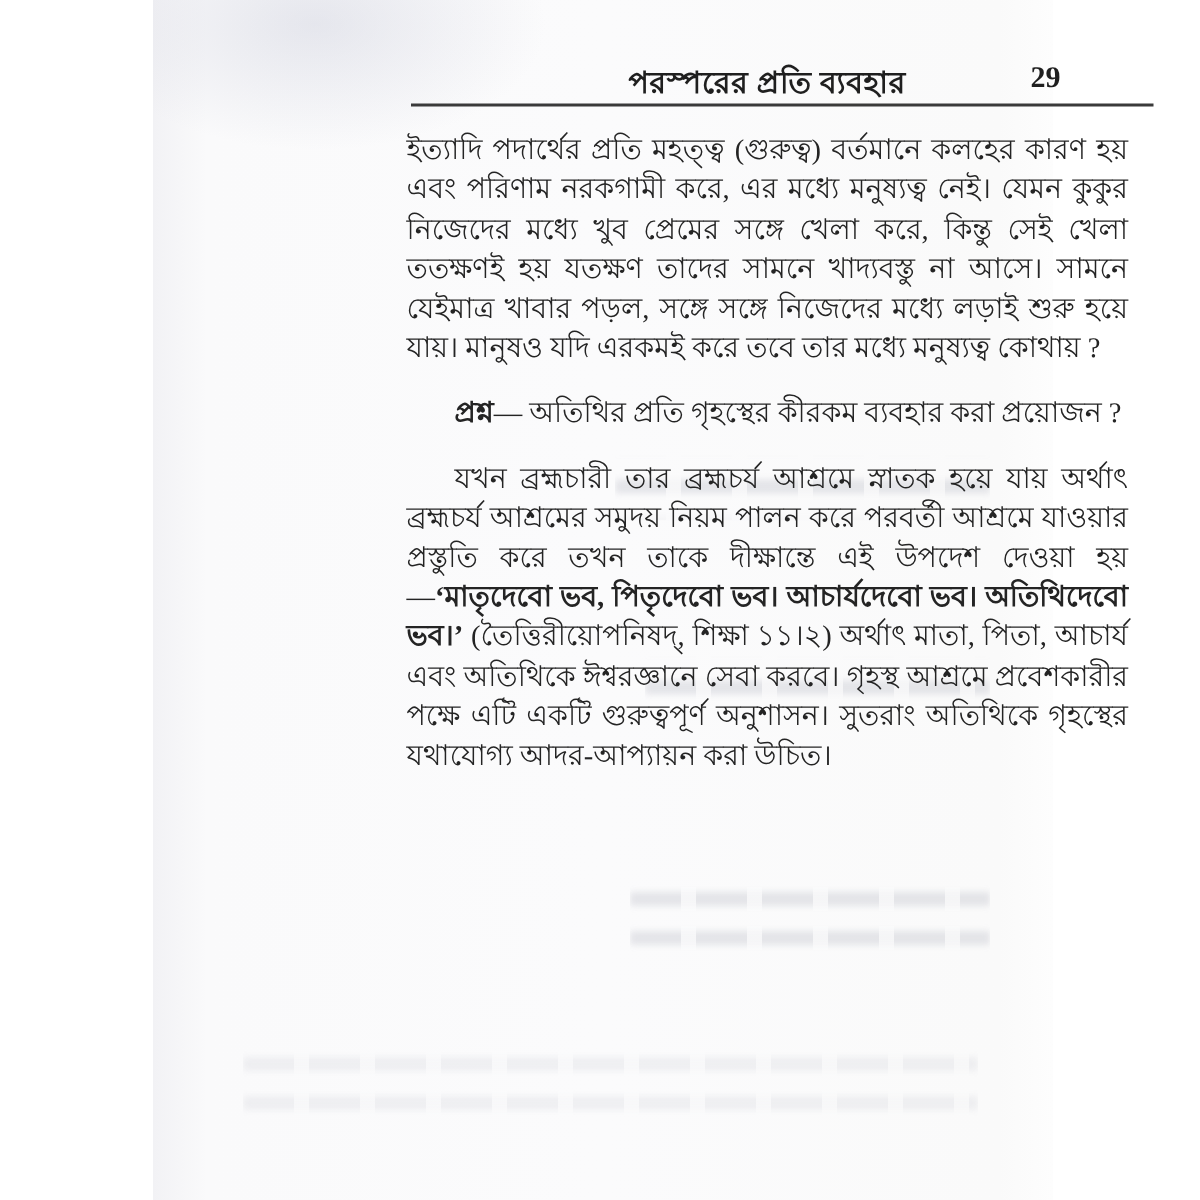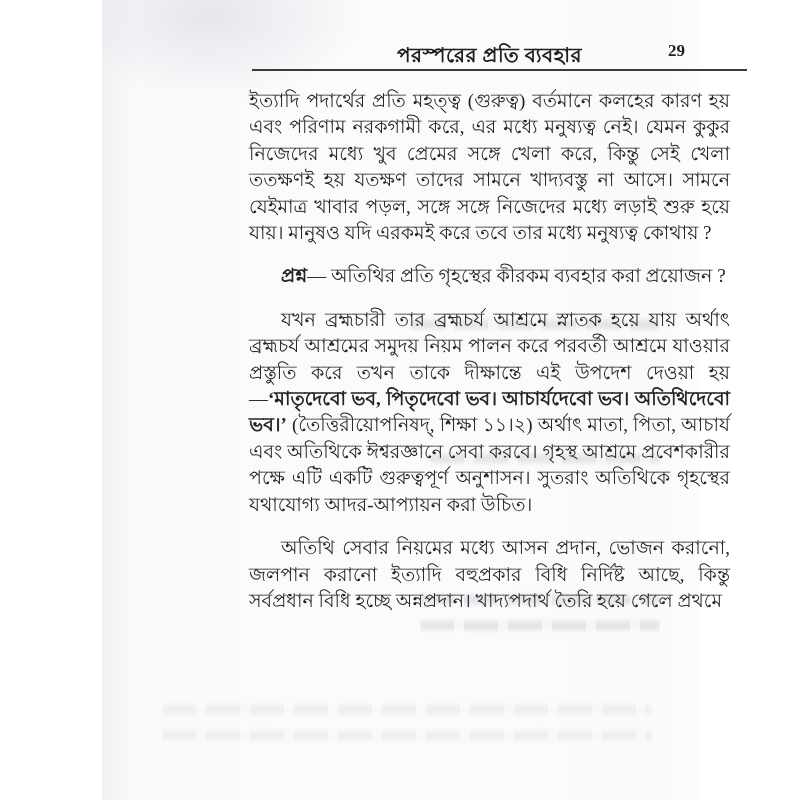--- a/index.html
+++ b/index.html
@@ -42,41 +42,41 @@
     background-size: 100% 26px;
     -webkit-mask-image: repeating-linear-gradient(90deg, #000 0 34px, rgba(0,0,0,0.25) 34px 44px);
             mask-image: repeating-linear-gradient(90deg, #000 0 34px, rgba(0,0,0,0.25) 34px 44px);
   }
   .ghost1 { left: 308px; top: 303px; width: 250px; height: 44px; }
   .ghost2 { left: 328px; top: 437px; width: 230px; height: 38px; }
   .ghost3 { left: 318px; top: 578px; width: 240px; height: 64px; }
   .ghost4 { left: 60px;  top: 688px; width: 490px; height: 56px; opacity: 0.3; }
   .content {
     position: absolute;
-    left: 130px;
+    left: 152px;
     top: 40px;
     width: 515px;
   }
   .header {
     position: relative;
     height: 26px;
   }
   .title {
     display: block;
     text-align: center;
     font-size: 20px;
     font-weight: 700;
     color: #1f1f1f;
     letter-spacing: 0.5px;
   }
   .pageno {
     position: absolute;
     right: 62px;
     top: 1px;
-    font-size: 17px;
+    font-size: 20px;
     font-weight: 700;
     color: #1f1f1f;
   }
   .rule {
     margin-left: 20px;
     margin-top: 3px;
     border-bottom: 2px solid #3a3a3a;
   }
   .body {
     margin-top: 8px;
@@ -108,17 +108,16 @@
     <div class="content">
       <div class="header">
         <span class="title">পরস্পরের প্রতি ব্যবহার</span>
         <span class="pageno">29</span>
       </div>
       <div class="rule"></div>
       <div class="body">
           <p class="first"><span>ইত্যাদি পদার্থের প্রতি মহত্ত্ব (গুরুত্ব) বর্তমানে কলহের কারণ হয় এবং পরিণাম নরকগামী করে, এর মধ্যে মনুষ্যত্ব নেই। যেমন কুকুর নিজেদের মধ্যে খুব প্রেমের সঙ্গে খেলা করে, কিন্তু সেই খেলা ততক্ষণই হয় যতক্ষণ তাদের সামনে খাদ্যবস্তু না আসে। সামনে যেইমাত্র খাবার পড়ল, সঙ্গে সঙ্গে নিজেদের মধ্যে লড়াই শুরু হয়ে যায়। মানুষও যদি এরকমই করে তবে তার মধ্যে মনুষ্যত্ব কোথায় ?</span></p>
           <p class=""><b>প্রশ্ন</b><span>— অতিথির প্রতি গৃহস্থের কীরকম ব্যবহার করা প্রয়োজন ?</span></p>
           <p class=""><span>যখন ব্রহ্মচারী তার ব্রহ্মচর্য আশ্রমে স্নাতক হয়ে যায় অর্থাৎ ব্রহ্মচর্য আশ্রমের সমুদয় নিয়ম পালন করে পরবর্তী আশ্রমে যাওয়ার প্রস্তুতি করে তখন তাকে দীক্ষান্তে এই উপদেশ দেওয়া হয়—</span><b>‘মাতৃদেবো ভব, পিতৃদেবো ভব। আচার্যদেবো ভব। অতিথিদেবো ভব।’</b><span> (তৈত্তিরীয়োপনিষদ্, শিক্ষা ১১।২) অর্থাৎ মাতা, পিতা, আচার্য এবং অতিথিকে ঈশ্বরজ্ঞানে সেবা করবে। গৃহস্থ আশ্রমে প্রবেশকারীর পক্ষে এটি একটি গুরুত্বপূর্ণ অনুশাসন। সুতরাং অতিথিকে গৃহস্থের যথাযোগ্য আদর-আপ্যায়ন করা উচিত।</span></p>
-          <p class=""><span>অতিথি সেবার নিয়মের মধ্যে আসন প্রদান, ভোজন করানো, জলপান করানো ইত্যাদি বহুপ্রকার বিধি নির্দিষ্ট আছে, কিন্তু সর্বপ্রধান বিধি হচ্ছে অন্নপ্রদান। খাদ্যপদার্থ তৈরি হয়ে গেলে প্রথমে</span></p>
         </div>
     </div>
   </div>
 </div>
 
 </body></html>

